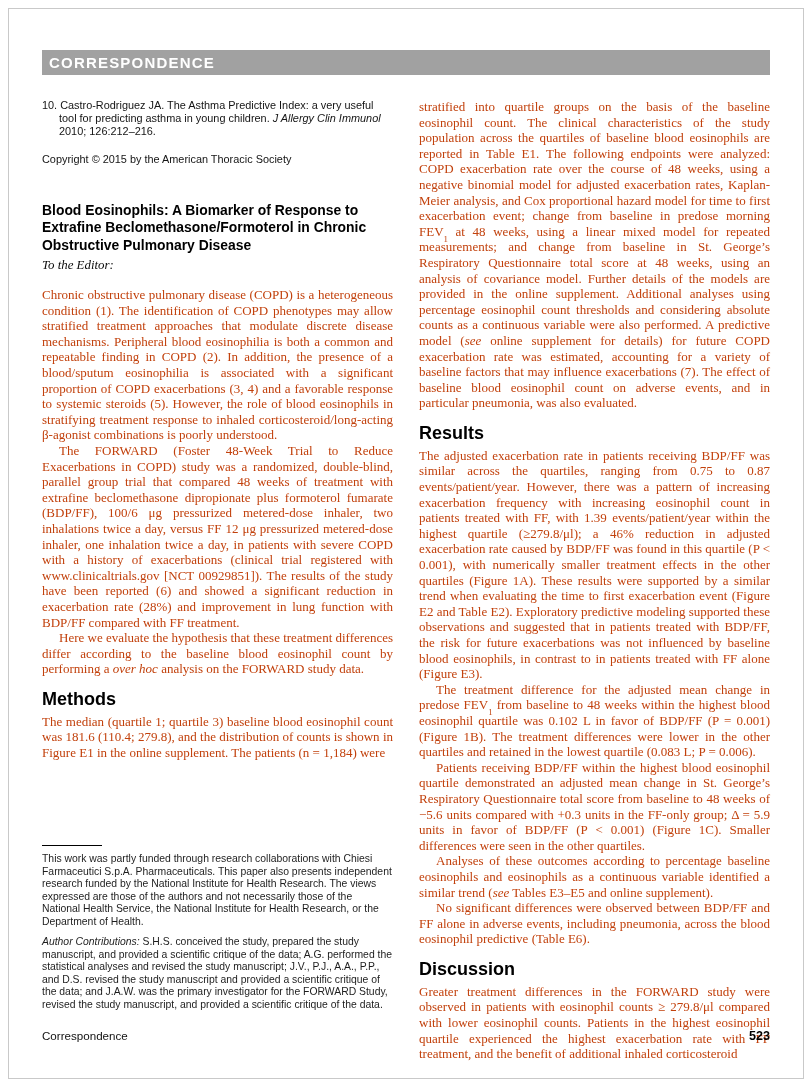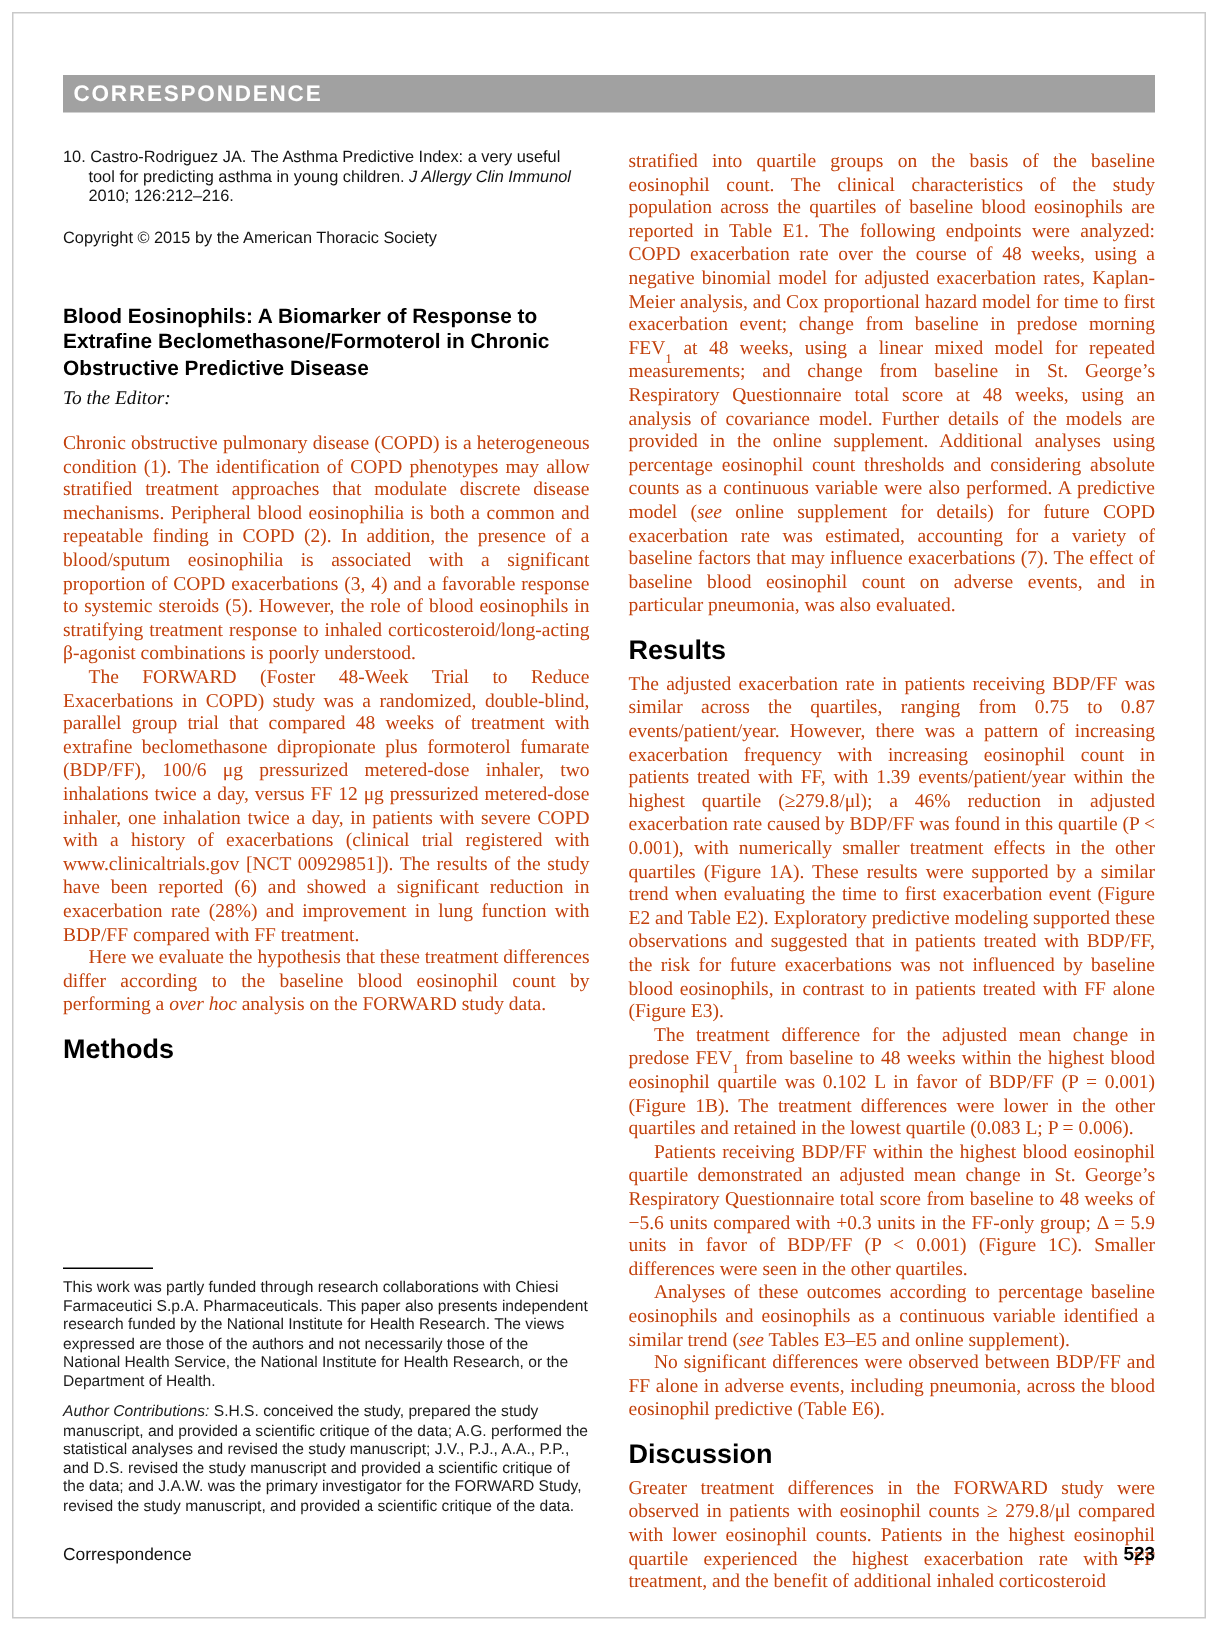--- a/index.html
+++ b/index.html
@@ -82,32 +82,33 @@
   <span class="banner-label">CORRESPONDENCE</span>
 </div>
 
 <div class="columns">
 
   <div class="col">
     <p class="reference"><span>10. Castro-Rodriguez JA. The Asthma Predictive Index: a very useful tool for predicting asthma in young children. </span><em>J Allergy Clin Immunol</em><span> 2010; 126:212–216.</span></p>
 
     <p class="copyright">Copyright © 2015 by the American Thoracic Society</p>
 
-    <h1 class="article-title">Blood Eosinophils: A Biomarker of Response to Extrafine Beclomethasone/Formoterol in Chronic Obstructive Predictive Disease</h1>
+    <h1 class="article-title">Blood Eosinophils: A Biomarker of Response to Extrafine Beclomethasone/Formoterol in Chronic Obstructive Pulmonary Disease</h1>
 
     <p class="salutation">To the Editor:</p>
 
     <p class="body-para first-after">Chronic obstructive pulmonary disease (COPD) is a heterogeneous condition (1). The identification of COPD phenotypes may allow stratified treatment approaches that modulate discrete disease mechanisms. Peripheral blood eosinophilia is both a common and repeatable finding in COPD (2). In addition, the presence of a blood/sputum eosinophilia is associated with a significant proportion of COPD exacerbations (3, 4) and a favorable response to systemic steroids (5). However, the role of blood eosinophils in stratifying treatment response to inhaled corticosteroid/long-acting β-agonist combinations is poorly understood.</p>
 
     <p class="body-para indent"><span>The FORWARD (Foster 48-Week Trial to Reduce Exacerbations in COPD) study was a randomized, double-blind, parallel group trial that compared 48 weeks of treatment with extrafine beclomethasone dipropionate plus formoterol fumarate (BDP/FF), 100/6 μg pressurized metered-dose inhaler, two inhalations twice a day, versus FF 12 μg pressurized metered-dose inhaler, one inhalation twice a day, in patients with severe COPD with a history of exacerbations (clinical trial registered with </span><span class="url-text">www.clinicaltrials.gov</span><span> [NCT 00929851]). The results of the study have been reported (6) and showed a significant reduction in exacerbation rate (28%) and improvement in lung function with BDP/FF compared with FF treatment.</span></p>
 
     <p class="body-para indent"><span>Here we evaluate the hypothesis that these treatment differences differ according to the baseline blood eosinophil count by performing a </span><em>over hoc</em><span> analysis on the FORWARD study data.</span></p>
 
     <h2 class="section-heading">Methods</h2>
 
+    <p class="body-para">The median (quartile 1; quartile 3) baseline blood eosinophil count was 181.6 (110.4; 279.8), and the distribution of counts is shown in Figure E1 in the online supplement. The patients (n = 1,184) were</p>
 
     <div class="footnote-block">
       <hr class="footnote-rule">
       <p class="footnote">This work was partly funded through research collaborations with Chiesi Farmaceutici S.p.A. Pharmaceuticals. This paper also presents independent research funded by the National Institute for Health Research. The views expressed are those of the authors and not necessarily those of the National Health Service, the National Institute for Health Research, or the Department of Health.</p>
       <p class="footnote"><em>Author Contributions:</em><span> S.H.S. conceived the study, prepared the study manuscript, and provided a scientific critique of the data; A.G. performed the statistical analyses and revised the study manuscript; J.V., P.J., A.A., P.P., and D.S. revised the study manuscript and provided a scientific critique of the data; and J.A.W. was the primary investigator for the FORWARD Study, revised the study manuscript, and provided a scientific critique of the data.</span></p>
     </div>
   </div>
 
   <div class="col">
     <p class="body-para"><span>stratified into quartile groups on the basis of the baseline eosinophil count. The clinical characteristics of the study population across the quartiles of baseline blood eosinophils are reported in Table E1. The following endpoints were analyzed: COPD exacerbation rate over the course of 48 weeks, using a negative binomial model for adjusted exacerbation rates, Kaplan-Meier analysis, and Cox proportional hazard model for time to first exacerbation event; change from baseline in predose morning FEV</span><sub class="fev">1</sub><span> at 48 weeks, using a linear mixed model for repeated measurements; and change from baseline in St. George’s Respiratory Questionnaire total score at 48 weeks, using an analysis of covariance model. Further details of the models are provided in the online supplement. Additional analyses using percentage eosinophil count thresholds and considering absolute counts as a continuous variable were also performed. A predictive model (</span><em>see</em><span> online supplement for details) for future COPD exacerbation rate was estimated, accounting for a variety of baseline factors that may influence exacerbations (7). The effect of baseline blood eosinophil count on adverse events, and in particular pneumonia, was also evaluated.</span></p>

